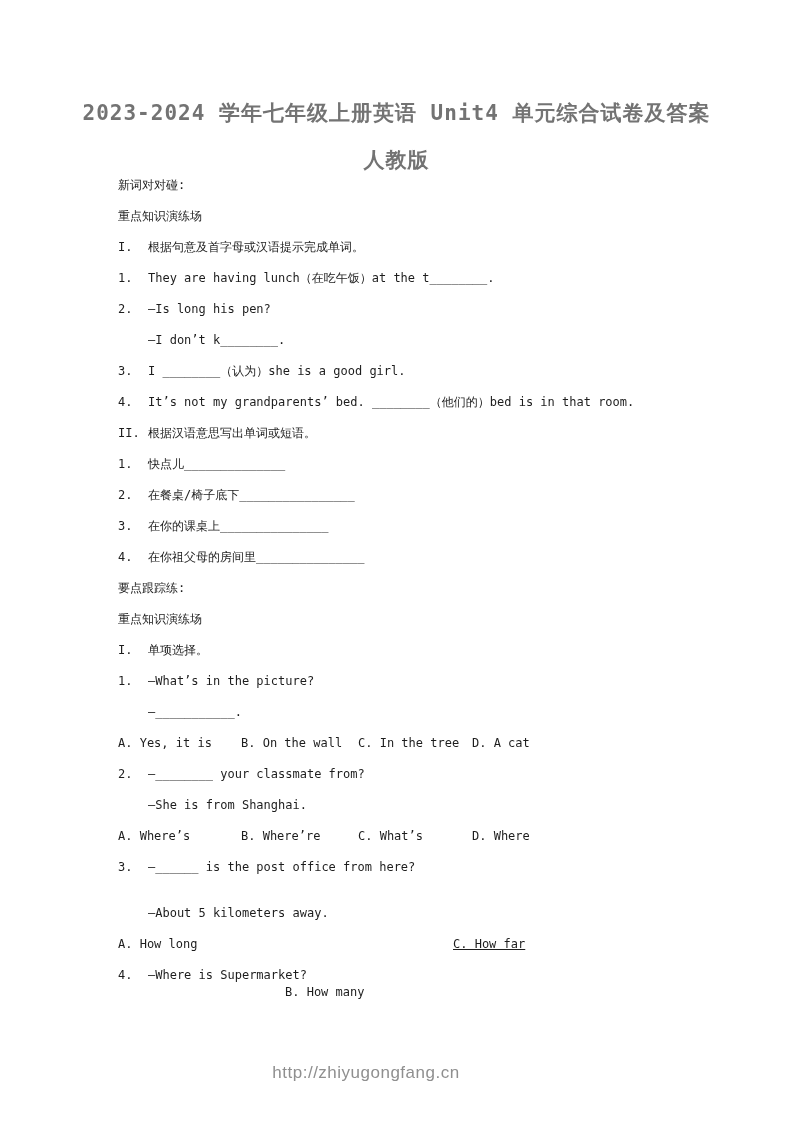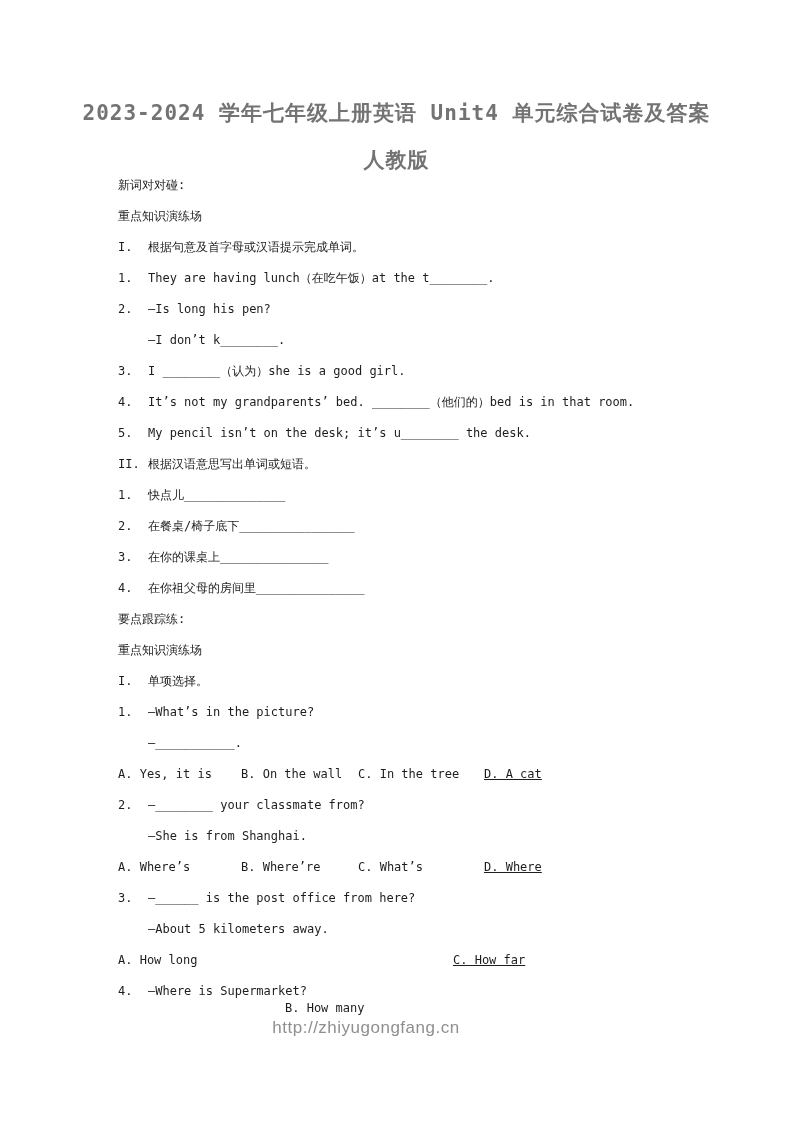--- a/index.html
+++ b/index.html
@@ -14,32 +14,32 @@
     font-weight:bold; font-size:21px; line-height:28px; color:#737373;
     letter-spacing:1px; white-space:nowrap;
   }
   #title1 { top:99px; }
   #title2 { top:146px; }
   #body {
     position:absolute; top:170px; left:118px; width:640px;
     font-size:12px;
   }
   .line { height:31px; line-height:31px; white-space:nowrap; position:relative; }
-  .line.gap { }
+  .line.gap { margin-top:15px; }
   .num { display:inline-block; width:30px; }
   .opt { position:absolute; top:0; }
   .opts4 .o0 { left:0; }
   .opts4 .o1 { left:123px; }
   .opts4 .o2 { left:240px; }
-  .opts4 .o3 { left:366px;text-decoration:underline; }
+  .opts4 .o3 { left:354px; }
   .opts3 .o0 { left:0; }
   .opts3 .o1 { left:167px;margin-top:48px; }
   .opts3 .o2 { left:335px;text-decoration:underline; }
   #footer {
-    position:absolute; top:1018px; left:0; width:732px; text-align:center;
+    position:absolute; top:1063px; left:0; width:732px; text-align:center;
     font-family:"Liberation Sans", sans-serif; font-size:17px;
     color:#8f8f8f; letter-spacing:0.5px;
   }
 </style>
 </head>
 <body>
 
 <div id="doc">
 
   <div id="title1" class="title">2023-2024 学年七年级上册英语 Unit4 单元综合试卷及答案</div>
@@ -50,21 +50,20 @@
     <div class="line"><span class="txt">新词对对碰:</span></div>
     <div class="line"><span class="txt">重点知识演练场</span></div>
 
     <div class="line"><span class="num">I.</span><span class="txt">根据句意及首字母或汉语提示完成单词。</span></div>
 
     <div class="line"><span class="num">1.</span><span class="txt">They are having lunch（在吃午饭）at the t________.</span></div>
     <div class="line"><span class="num">2.</span><span class="txt">—Is long his pen?</span></div>
     <div class="line"><span class="num"></span><span class="txt">—I don’t k________.</span></div>
     <div class="line"><span class="num">3.</span><span class="txt">I ________（认为）she is a good girl.</span></div>
     <div class="line"><span class="num">4.</span><span class="txt">It’s not my grandparents’ bed. ________（他们的）bed is in that room.</span></div>
-    <div class="line"><span class="num">5.</span><span class="txt">My pencil isn’t on the desk; it’s u________ the desk.</span></div>
 
     <div class="line"><span class="num">II.</span><span class="txt">根据汉语意思写出单词或短语。</span></div>
 
     <div class="line"><span class="num">1.</span><span class="txt">快点儿______________</span></div>
     <div class="line"><span class="num">2.</span><span class="txt">在餐桌/椅子底下________________</span></div>
     <div class="line"><span class="num">3.</span><span class="txt">在你的课桌上_______________</span></div>
     <div class="line"><span class="num">4.</span><span class="txt">在你祖父母的房间里_______________</span></div>
 
     <div class="line"><span class="txt">要点跟踪练:</span></div>
     <div class="line"><span class="txt">重点知识演练场</span></div>

